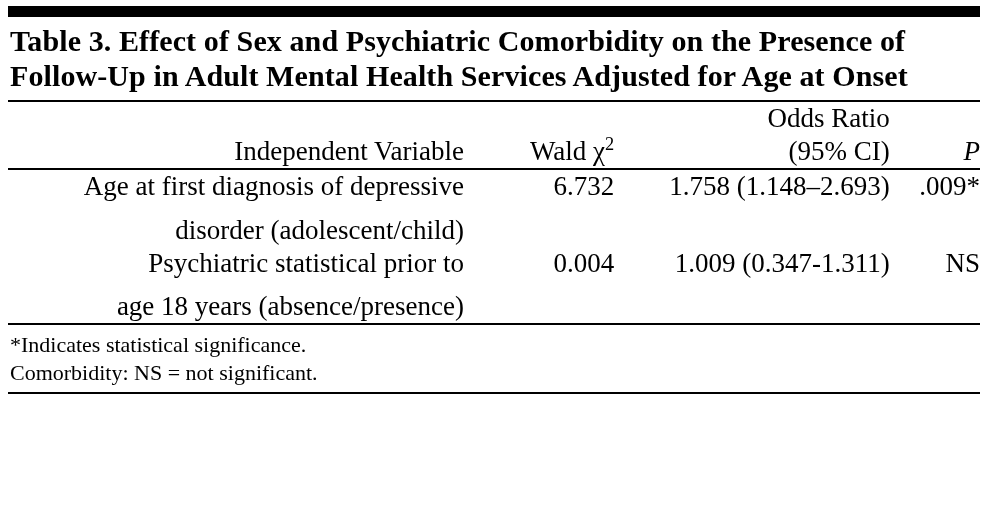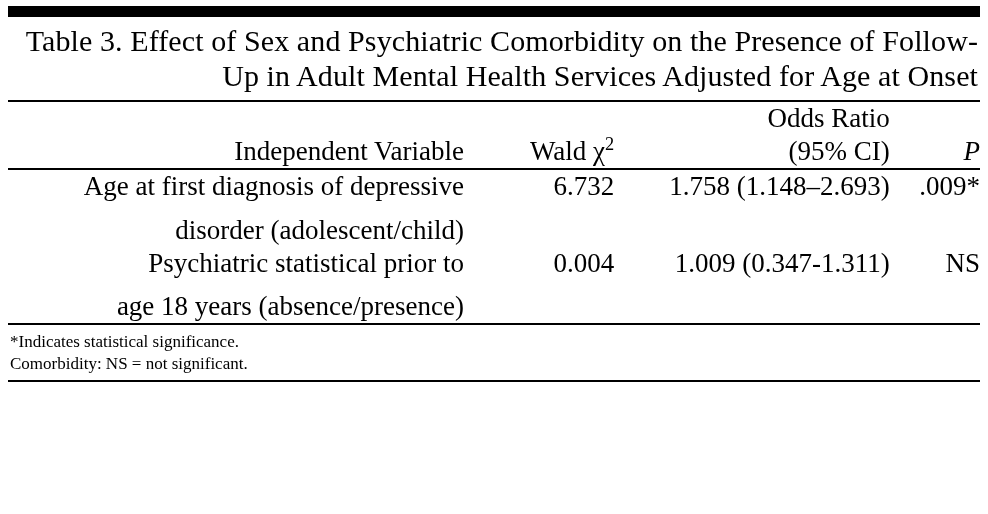--- a/index.html
+++ b/index.html
@@ -24,24 +24,23 @@
     background: #000000;
     margin: 6px 0 0 0;
   }
   .rule-thin {
     height: 2px;
     background: #000000;
   }
   .caption {
     font-size: 30px;
     line-height: 1.18;
-    font-weight: 400;
+    font-weight: 700;
     padding: 6px 2px 6px 2px;
     letter-spacing: 0.1px;
-    text-align: right;
   }
   table.data {
     width: 100%;
     border-collapse: collapse;
     font-size: 27px;
     line-height: 1.22;
   }
   table.data td, table.data th {
     padding: 0;
     vertical-align: top;
@@ -59,21 +58,21 @@
   .hdr-p { text-align: center; font-style: italic; }
 
   .body-row td { padding-top: 7px; padding-bottom: 6px; }
   .body-row td.num { padding-left: 2px; }
   .or-cell { text-align: center; }
   .p-cell  { text-align: center; margin-left: 28px; }
 
   .indent2 { display: block; padding-left: 36px; margin-top: 11px; }
 
   .footnotes {
-    font-size: 17px;
+    font-size: 22px;
     line-height: 1.25;
     padding: 6px 2px 6px 2px;
   }
   .footnotes div { white-space: nowrap; }
   sup { font-size: 0.68em; vertical-align: super; line-height: 0; }
 </style>
 </head>
 <body>
 
 <div class="table-wrap">

